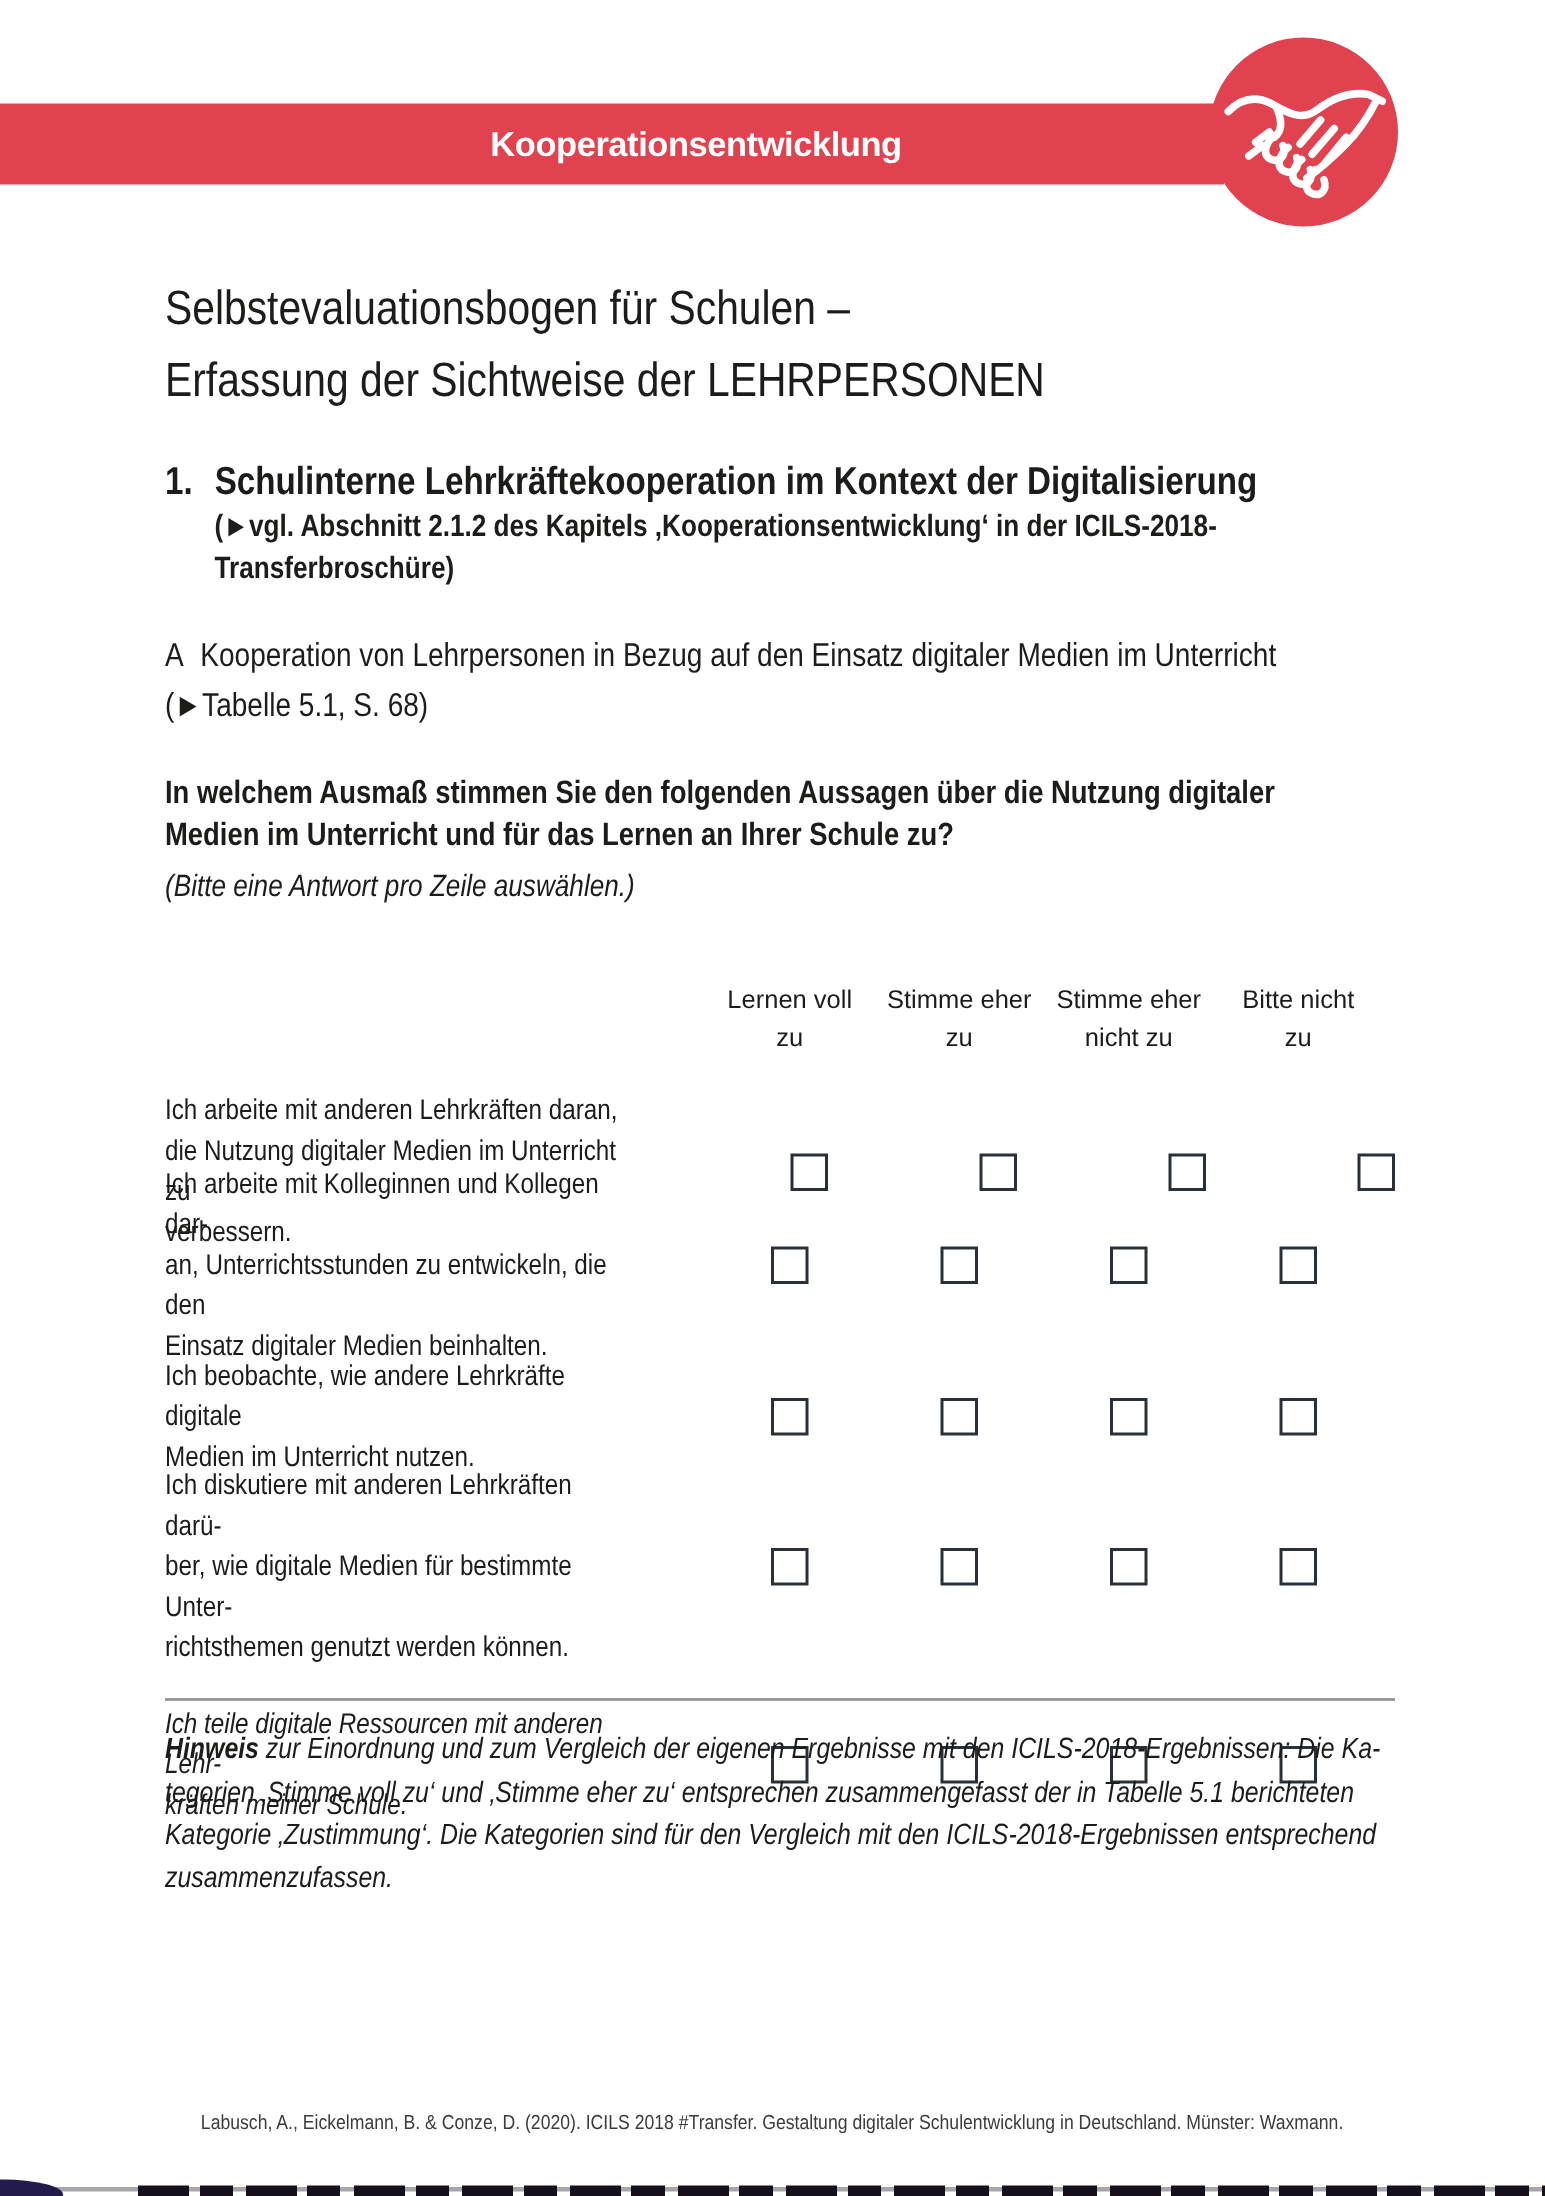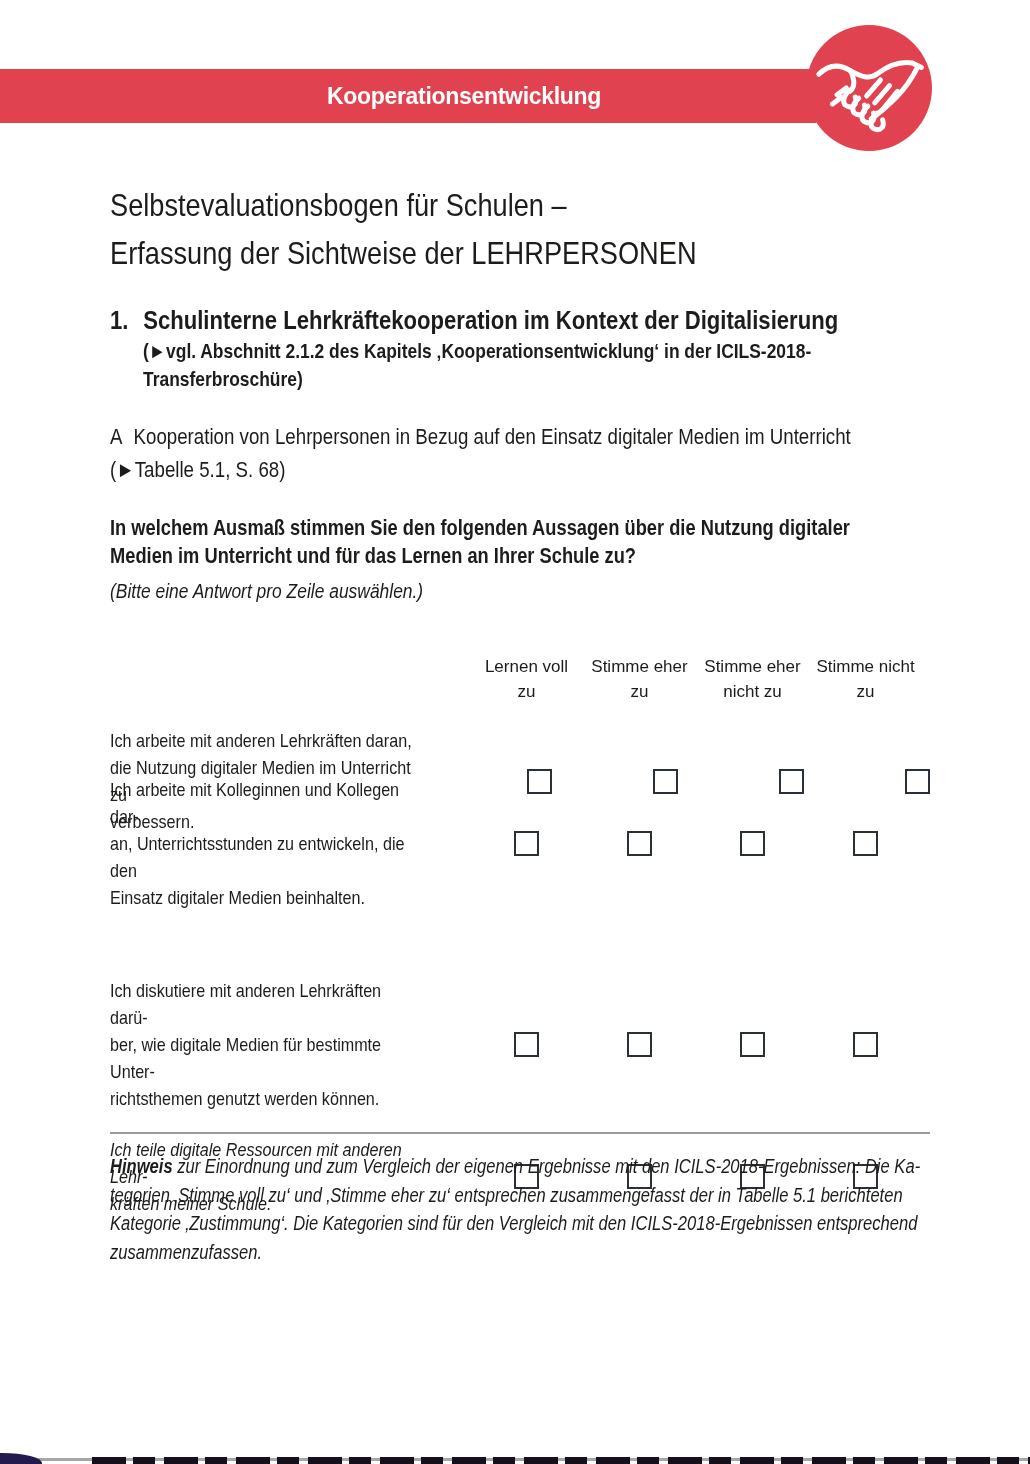--- a/index.html
+++ b/index.html
@@ -149,21 +149,21 @@
 Medien im Unterricht und für das Lernen an Ihrer Schule zu?</div>
   <div class="instruction cond">(Bitte eine Antwort pro Zeile auswählen.)</div>
 
   <div class="thead">
     <div class="hcell">Lernen voll
 zu</div>
     <div class="hcell">Stimme eher
 zu</div>
     <div class="hcell">Stimme eher
 nicht zu</div>
-    <div class="hcell">Stimme nicht
+    <div class="hcell">Bitte nicht
 zu</div>
   </div>
 
   <div class="trow row-1">
     <div class="stmt cond">Ich arbeite mit anderen Lehrkräften daran,
 die Nutzung digitaler Medien im Unterricht zu
 verbessern.</div>
     <div class="boxcell">
         <div class="checkbox"></div>
       </div>
@@ -189,20 +189,36 @@
         <div class="checkbox"></div>
       </div>
     <div class="boxcell">
         <div class="checkbox"></div>
       </div>
     <div class="boxcell">
         <div class="checkbox"></div>
       </div>
   </div>
 
+  <div class="trow row-3">
+    <div class="stmt cond">Ich beobachte, wie andere Lehrkräfte digitale
+Medien im Unterricht nutzen.</div>
+    <div class="boxcell">
+        <div class="checkbox"></div>
+      </div>
+    <div class="boxcell">
+        <div class="checkbox"></div>
+      </div>
+    <div class="boxcell">
+        <div class="checkbox"></div>
+      </div>
+    <div class="boxcell">
+        <div class="checkbox"></div>
+      </div>
+  </div>
 
   <div class="trow row-4">
     <div class="stmt cond">Ich diskutiere mit anderen Lehrkräften darü-
 ber, wie digitale Medien für bestimmte Unter-
 richtsthemen genutzt werden können.</div>
     <div class="boxcell">
         <div class="checkbox"></div>
       </div>
     <div class="boxcell">
         <div class="checkbox"></div>
@@ -234,20 +250,23 @@
 
   <div class="rule"></div>
 
   <div class="note cond">
     <span class="note-label">Hinweis</span><span class="note-text"> zur Einordnung und zum Vergleich der eigenen Ergebnisse mit den ICILS-2018-Ergebnissen: Die Ka-
 tegorien ‚Stimme voll zu‘ und ‚Stimme eher zu‘ entsprechen zusammengefasst der in Tabelle 5.1 berichteten
 Kategorie ‚Zustimmung‘. Die Kategorien sind für den Vergleich mit den ICILS-2018-Ergebnissen entsprechend
 zusammenzufassen.</span>
   </div>
 
+  <div class="citation">
+    <span class="cond-c">Labusch, A., Eickelmann, B. &amp; Conze, D. (2020). ICILS 2018 #Transfer. Gestaltung digitaler Schulentwicklung in Deutschland. Münster: Waxmann.</span>
+  </div>
 
   <div class="bottom-strip">
     <div class="bottom-grayline"></div>
     <div class="bottom-glyphs"></div>
     <div class="bottom-navy"></div>
   </div>
 
 </div>
 
 </body></html>

